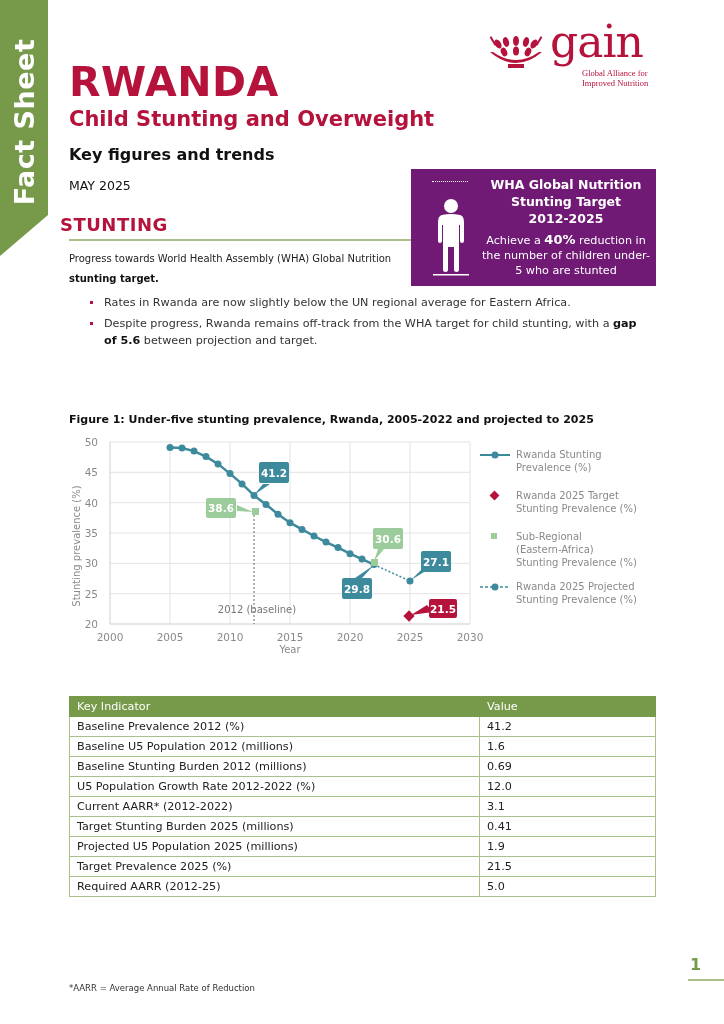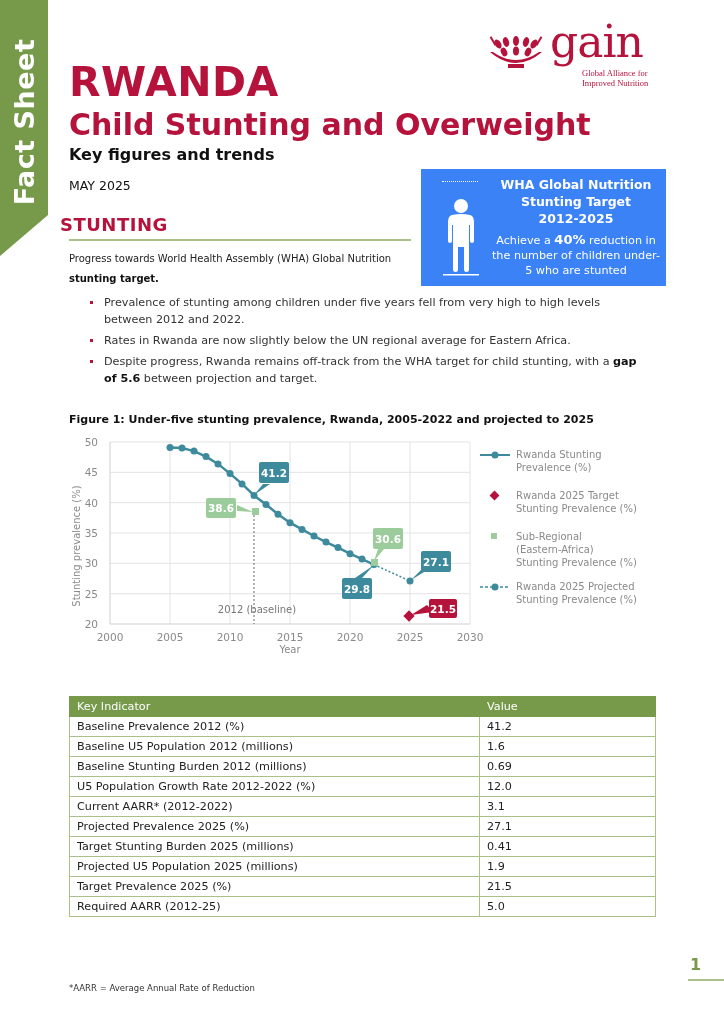--- a/index.html
+++ b/index.html
@@ -10,31 +10,31 @@
     clip-path: polygon(0 0, 100% 0, 100% 84%, 0 100%); }
   .side-tab span { position: absolute; left: 24px; top: 122px; transform: translate(-50%,-50%) rotate(-90deg);
     color: #fff; font-weight: bold; font-size: 27px; white-space: nowrap; letter-spacing: 0.5px; }
 
   .logo { position: absolute; left: 486px; top: 26px; width: 180px; height: 64px; }
   .logo .word { position: absolute; left: 64px; top: -6px; font-family: "DejaVu Serif", "Liberation Serif", serif;
     font-size: 44px; color: #b5123c; line-height: 1; letter-spacing: -1px; }
   .logo .tag { position: absolute; left: 96px; top: 42px; font-family: "Liberation Serif", serif; font-size: 8.5px; color: #b5123c; line-height: 10px; }
 
   .title { position: absolute; left: 69px; top: 58px; font-size: 41px; font-weight: bold; color: #b5123c; letter-spacing: 0.5px; }
-  .subtitle { position: absolute; left: 69px; top: 107px; font-size: 30px; font-weight: bold; color: #b5123c; }
+  .subtitle { position: absolute; left: 69px; top: 107px; font-size: 21px; font-weight: bold; color: #b5123c; }
   .kicker { position: absolute; left: 69px; top: 145px; font-size: 16px; font-weight: bold; color: #111; }
   .date { position: absolute; left: 69px; top: 178px; font-size: 12.5px; color: #111; }
 
   .section-h { position: absolute; left: 60px; top: 214px; font-size: 18px; font-weight: bold; color: #b5123c; letter-spacing: 0.5px; }
   .section-rule { position: absolute; left: 69px; top: 239px; width: 342px; height: 2px; background: #a9c189; }
 
   .intro { position: absolute; left: 69px; top: 249px; width: 340px; font-size: 10px; line-height: 20px; color: #222; }
   .intro b { font-weight: bold; color: #111; }
 
-  .wha { position: absolute; left: 421px; top: 169px; width: 245px; height: 117px; background: #3b82f6; color: #fff; }
+  .wha { position: absolute; left: 411px; top: 169px; width: 245px; height: 117px; background: #701a75; color: #fff; }
   .wha .dash { position: absolute; left: 21px; top: 12px; width: 36px; border-top: 1px dotted #ffffff; }
   .wha .child { position: absolute; left: 22px; top: 28px; width: 36px; height: 80px; }
   .wha .h { position: absolute; left: 72px; top: 7px; width: 166px; text-align: center; font-weight: bold; font-size: 12.5px; line-height: 17px; }
   .wha .d { position: absolute; left: 70px; top: 63px; width: 170px; text-align: center; font-size: 11.2px; line-height: 15px; }
   .wha .d b { font-size: 13px; }
 
   .bullets { position: absolute; left: 90px; top: 294px; width: 560px; list-style: none; font-size: 11.2px; line-height: 17px; color: #333; }
   .bullets li { position: relative; padding-left: 14px; margin-bottom: 4px; }
   .bullets li::before { content: ""; position: absolute; left: 0; top: 7px; width: 3px; height: 3px; background: #b5123c; }
   .bullets b { color: #111; }
@@ -108,21 +108,20 @@
     <div>WHA Global Nutrition</div>
     <div>Stunting Target</div>
     <div>2012-2025</div>
   </div>
   <div class="d">
     <span>Achieve a </span><b>40%</b><span> reduction in the number of children under-5 who are stunted</span>
   </div>
 </div>
 
 <ul class="bullets">
-  <li>Prevalence of stunting among children under five years fell from very high to high levels between 2012 and 2022.</li>
   <li>Rates in Rwanda are now slightly below the UN regional average for Eastern Africa.</li>
   <li><span>Despite progress, Rwanda remains off-track from the WHA target for child stunting, with a </span><b>gap of 5.6</b><span> between projection and target.</span></li>
 </ul>
 
 <div class="fig-cap">Figure 1:  Under-five stunting prevalence, Rwanda, 2005-2022 and projected to 2025</div>
 
 <svg class="chart" viewBox="60 430 620 230" width="620" height="230">
   <g stroke="#e3e3e3" stroke-width="1">
     <line x1="110" y1="442" x2="470" y2="442"></line>
     <line x1="110" y1="472.3" x2="470" y2="472.3"></line>
@@ -272,24 +271,20 @@
       </tr>
     <tr>
         <td>U5 Population Growth Rate 2012-2022 (%)</td>
         <td class="v">12.0</td>
       </tr>
     <tr>
         <td>Current AARR* (2012-2022)</td>
         <td class="v">3.1</td>
       </tr>
     <tr>
-        <td>Projected Prevalence 2025 (%)</td>
-        <td class="v">27.1</td>
-      </tr>
-    <tr>
         <td>Target Stunting Burden 2025 (millions)</td>
         <td class="v">0.41</td>
       </tr>
     <tr>
         <td>Projected U5 Population 2025 (millions)</td>
         <td class="v">1.9</td>
       </tr>
     <tr>
         <td>Target Prevalence 2025 (%)</td>
         <td class="v">21.5</td>

